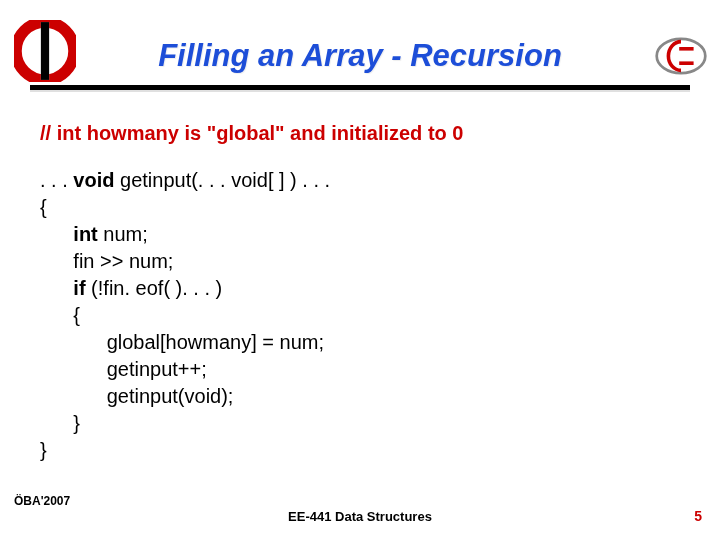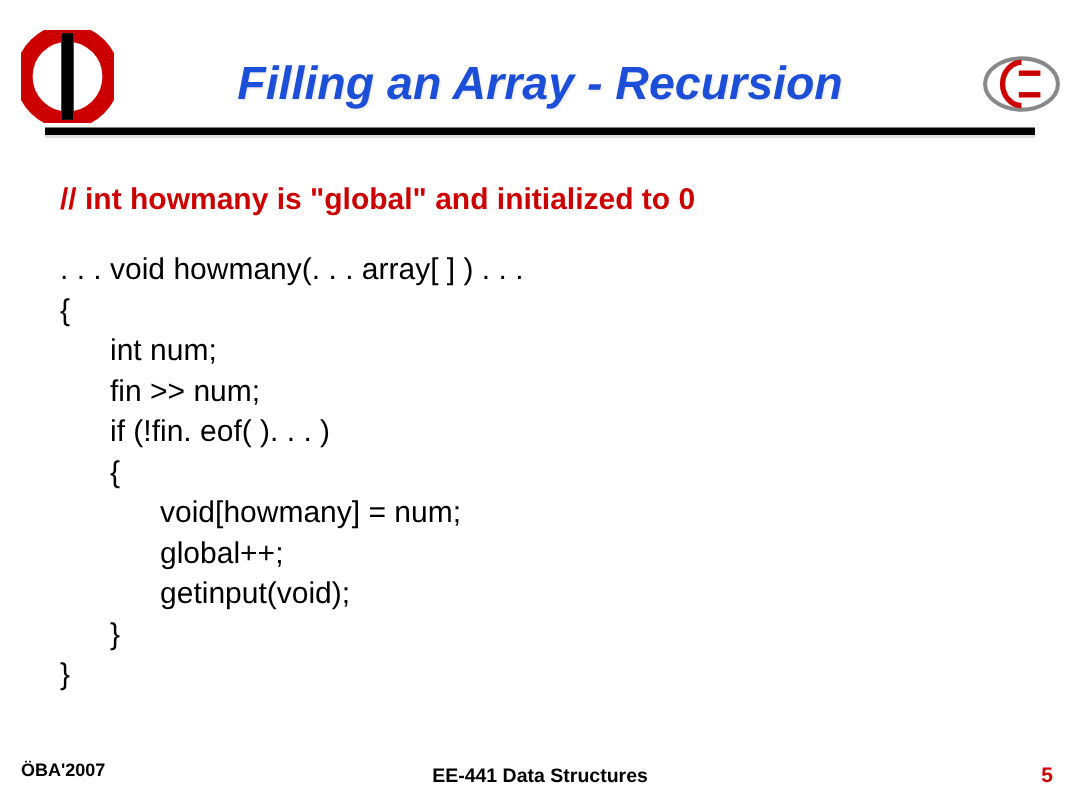--- a/index.html
+++ b/index.html
@@ -73,26 +73,26 @@
     color: #000;
   }
 
   .comment {
     font-weight: bold;
     color: #cc0000;
     margin-bottom: 20px;
   }
 
   .codeblk { white-space: pre; font-family: Verdana, Tahoma, sans-serif; }
-  .kw { font-weight: normal; }
+  .kw { font-weight: bold; }
 
   .footer-left {
     position: absolute;
     left: 14px;
-    bottom: 20px;
+    bottom: 32px;
     font-size: 12px;
     font-weight: bold;
     font-family: Verdana, sans-serif;
     text-align: center;
   }
   .footer-center {
     position: absolute;
     left: 0;
     right: 0;
     bottom: 16px;
@@ -131,28 +131,28 @@
       <line x1="28" y1="30" x2="44" y2="30" stroke="#c00" stroke-width="4"></line>
     </svg>
   </div>
   <div class="hr-thick"></div>
   <div class="hr-shadow"></div>
 </div>
 
 <div class="content">
   <div class="comment">// int howmany is "global" and initialized to 0</div>
 
-  <div class="codeblk"><span><span>. . . </span><span class="kw">void</span><span> howmany(. . . array[ ] ) . . .</span></span>
+  <div class="codeblk"><span><span>. . . </span><span class="kw">void</span><span> getinput(. . . void[ ] ) . . .</span></span>
 <span>{</span>
 <span><span>      </span><span class="kw">int</span><span> num;</span></span>
 <span>      fin &gt;&gt; num;</span>
 <span><span>      </span><span class="kw">if</span><span> (!fin. eof( ). . . )</span></span>
 <span>      {</span>
-<span>            void[howmany] = num;</span>
-<span>            global++;</span>
+<span>            global[howmany] = num;</span>
+<span>            getinput++;</span>
 <span>            getinput(void);</span>
 <span>      }</span>
 <span>}</span></div>
 </div>
 
 <div class="footer-left">ÖBA'2007</div>
 <div class="footer-center">EE-441 Data Structures</div>
 <div class="footer-right">5</div>
 
 </body></html>

